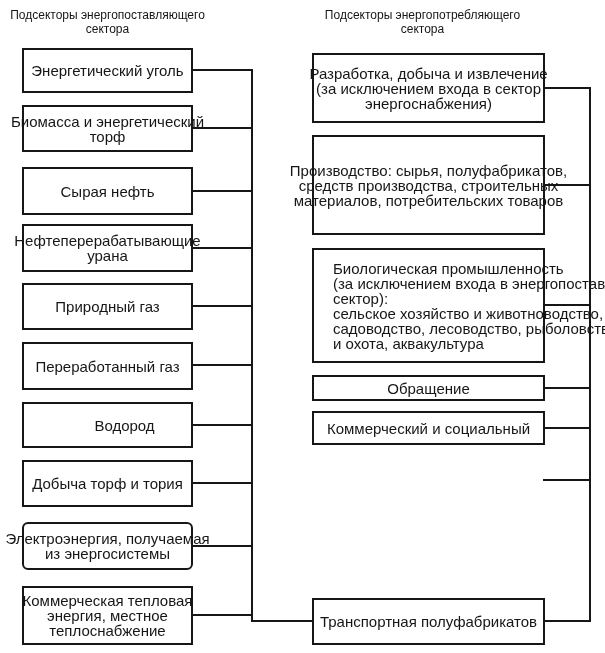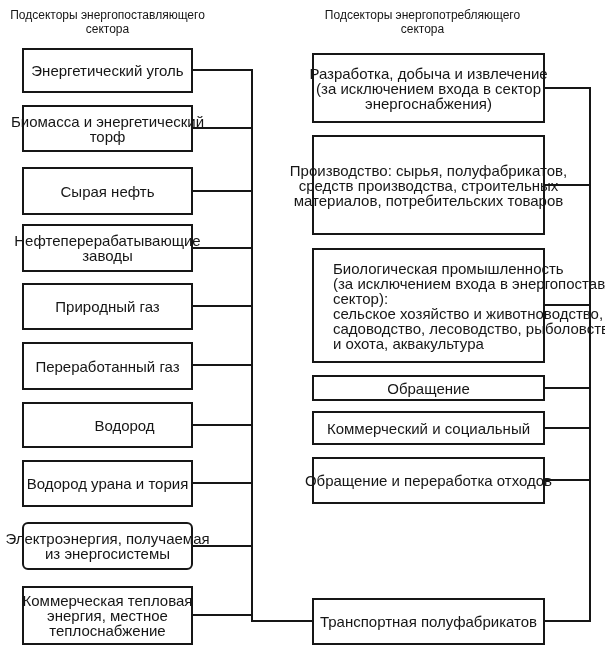--- a/index.html
+++ b/index.html
@@ -70,33 +70,33 @@
   </div>
   <div class="node lcol" style="top:105px; height:47px;">
     <span class="lbl">Биомасса и энергетический
 торф</span>
   </div>
   <div class="node lcol" style="top:167px; height:48px;">
     <span class="lbl">Сырая нефть</span>
   </div>
   <div class="node lcol" style="top:224px; height:48px;">
     <span class="lbl">Нефтеперерабатывающие
-заводы</span>
+урана</span>
   </div>
   <div class="node lcol" style="top:283px; height:47px;">
     <span class="lbl">Природный газ</span>
   </div>
   <div class="node lcol" style="top:342px; height:48px;">
     <span class="lbl">Переработанный газ</span>
   </div>
   <div class="node lcol" style="top:402px; height:46px;padding-left:34px;">
     <span class="lbl">Водород</span>
   </div>
   <div class="node lcol" style="top:460px; height:47px;">
-    <span class="lbl">Водород урана и тория</span>
+    <span class="lbl">Добыча торф и тория</span>
   </div>
   <div class="node lcol" style="top:522px; height:48px;border-radius:6px;">
     <span class="lbl">Электроэнергия, получаемая
 из энергосистемы</span>
   </div>
   <div class="node lcol" style="top:586px; height:59px;">
     <span class="lbl">Коммерческая тепловая
 энергия, местное
 теплоснабжение</span>
   </div>
@@ -118,23 +118,20 @@
 сельское хозяйство и животноводство,
 садоводство, лесоводство, рыболовство
 и охота, аквакультура</span>
   </div>
   <div class="node rcol" style="top:375px; height:26px;">
     <span class="lbl">Обращение</span>
   </div>
   <div class="node rcol" style="top:411px; height:34px;">
     <span class="lbl">Коммерческий и социальный</span>
   </div>
-  <div class="node rcol" style="top:457px; height:47px;">
-    <span class="lbl">Обращение и переработка отходов</span>
-  </div>
   <div class="node rcol" style="top:598px; height:47px;">
     <span class="lbl">Транспортная полуфабрикатов</span>
   </div>
 
   <div class="line" style="left:192px; top:69px;  width:61px; height:2px;"></div>
   <div class="line" style="left:192px; top:127px; width:61px; height:2px;"></div>
   <div class="line" style="left:192px; top:190px; width:61px; height:2px;"></div>
   <div class="line" style="left:192px; top:247px; width:61px; height:2px;"></div>
   <div class="line" style="left:192px; top:305px; width:61px; height:2px;"></div>
   <div class="line" style="left:192px; top:364px; width:61px; height:2px;"></div>

